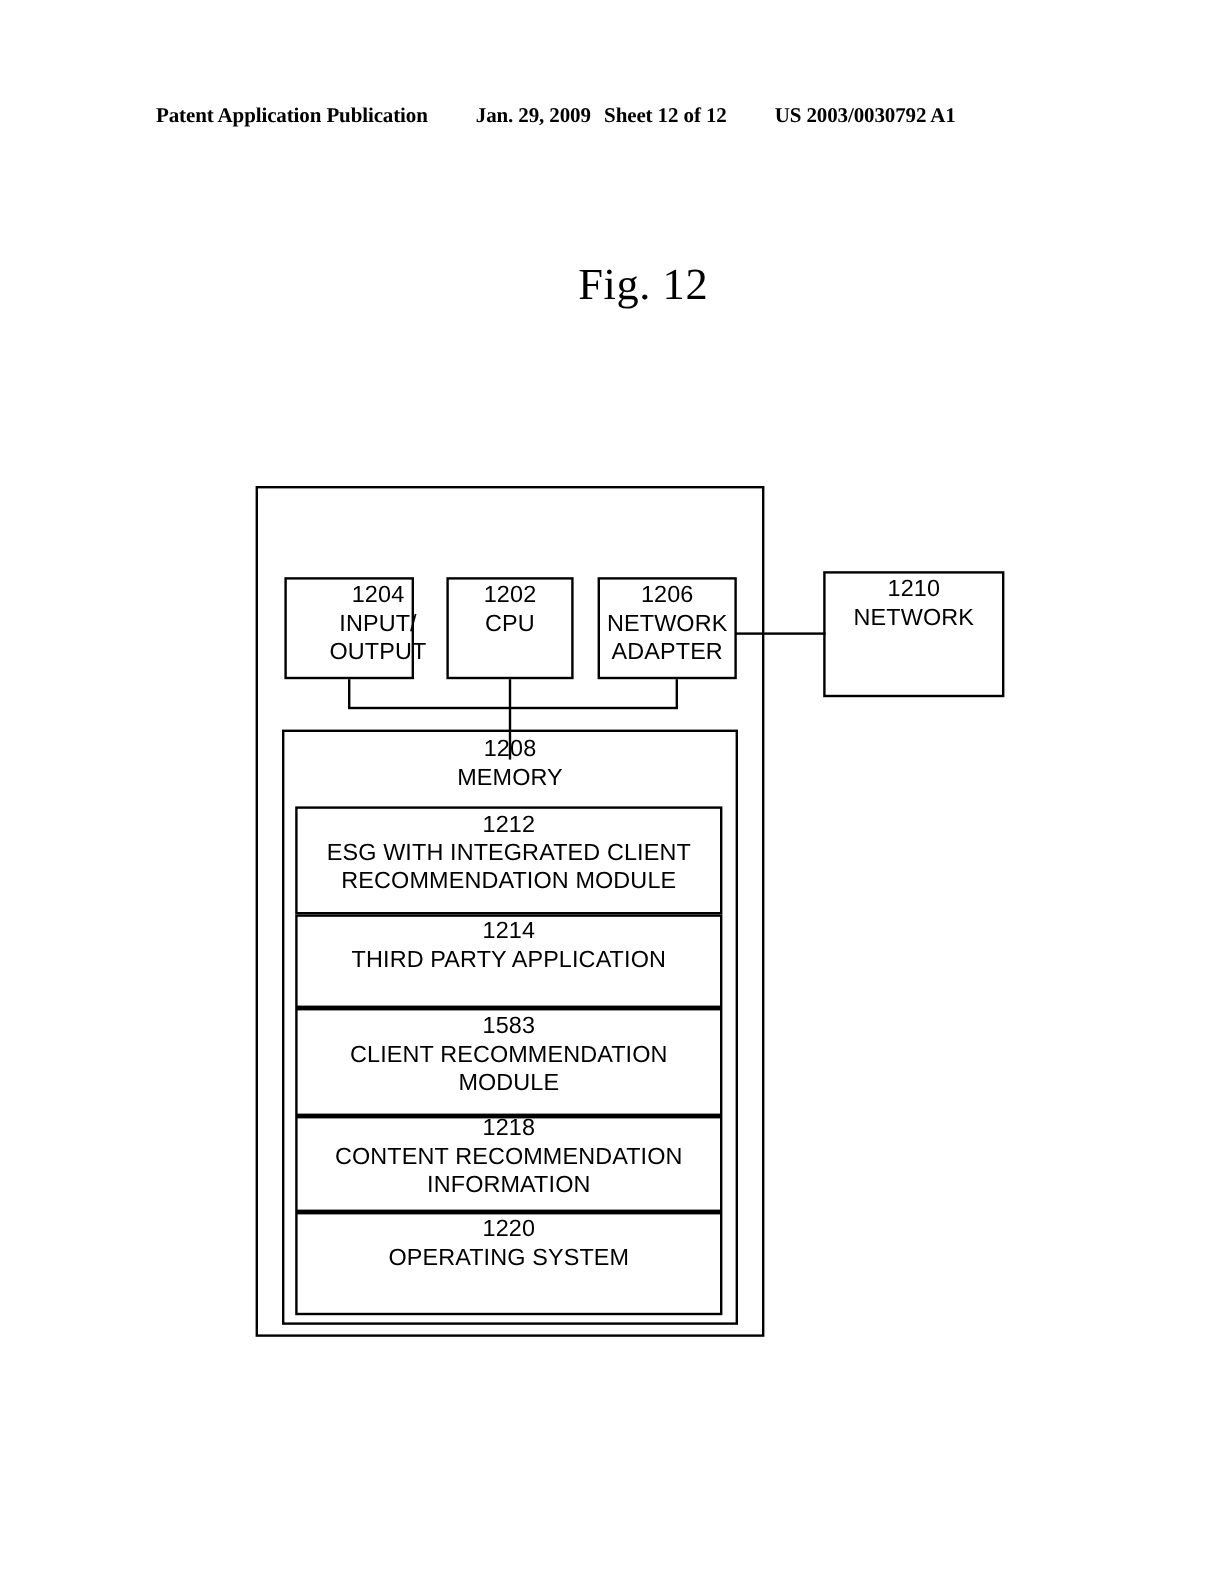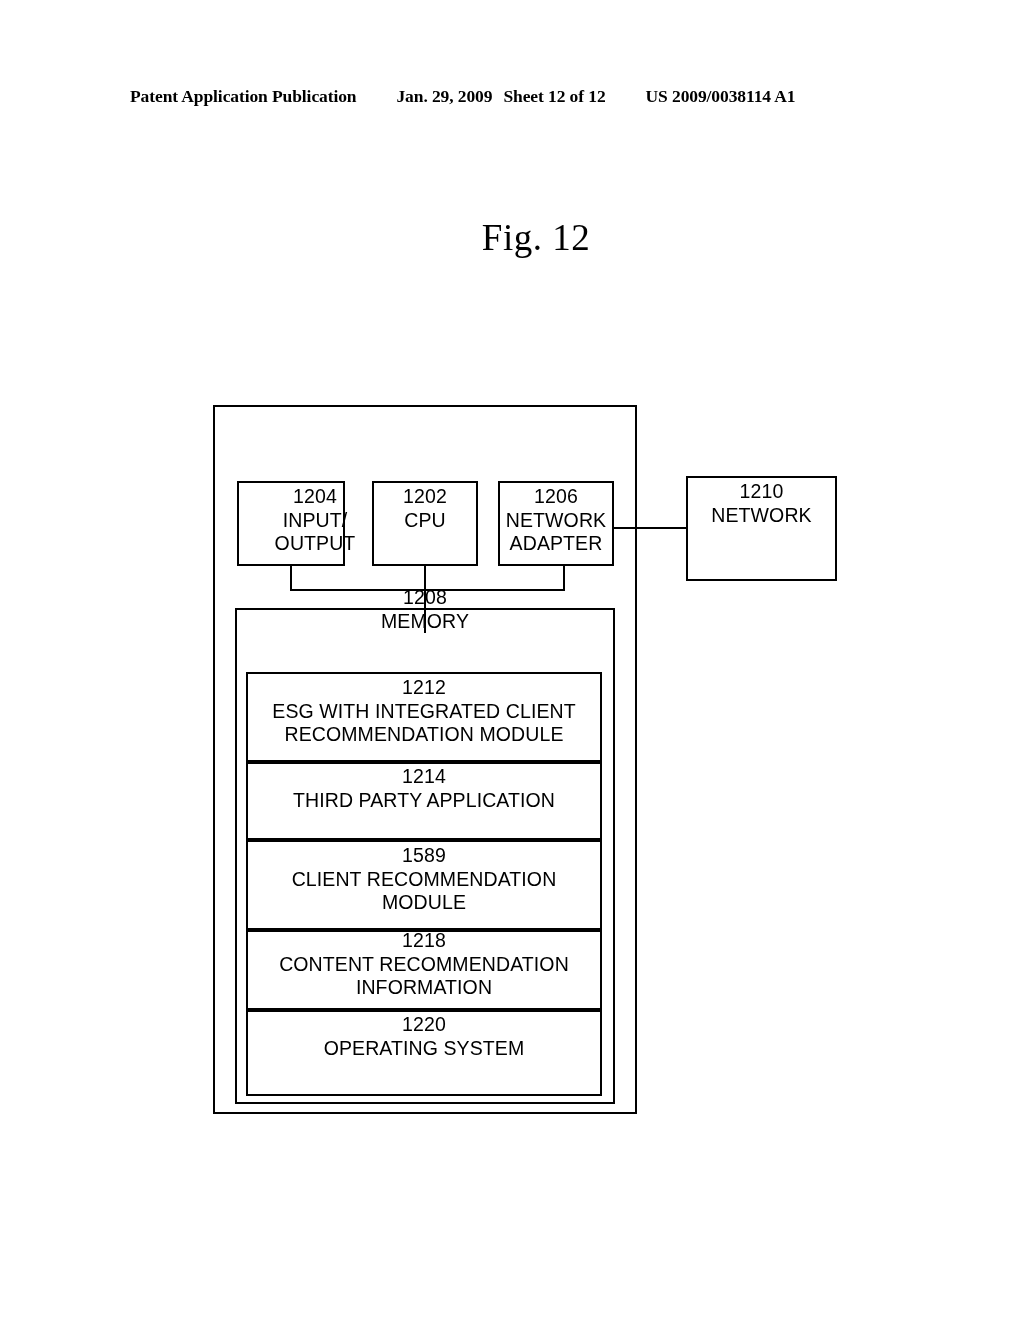--- a/index.html
+++ b/index.html
@@ -96,21 +96,21 @@
 
   #na-box    { left: 498px; top: 481px; width: 116px; height: 85px; }
   #na-label  { left: 498px; top: 485px; width: 116px; }
 
   
   #network-box   { left: 686px; top: 476px; width: 151px; height: 105px; }
   #network-label { left: 686px; top: 480px; width: 151px; }
 
   
   #memory-box   { left: 235px; top: 608px; width: 380px; height: 496px; }
-  #memory-label { left: 235px; top: 586px; width: 380px; }
+  #memory-label { left: 235px; top: 613px; width: 380px; }
 
   
   .mod {
     position: absolute;
     left: 246px;
     width: 356px;
     border: 2px solid #000;
     box-sizing: border-box;
   }
   .mod-label {
@@ -147,21 +147,21 @@
   
   #net-link { left: 613px; top: 527px; width: 75px; }
 </style>
 </head>
 <body>
 
 <div id="patent-header">
   <span class="hdr-pub">Patent Application Publication</span>
   <span class="hdr-date">Jan. 29, 2009</span>
   <span class="hdr-sheet">Sheet 12 of 12</span>
-  <span class="hdr-num">US 2009/0038114 A1</span>
+  <span class="hdr-num">US 2003/0030792 A1</span>
 </div>
 
 <div id="fig-title">Fig. 12</div>
 
 <div id="diagram">
 
   <div class="bx" id="client-device-box"></div>
 
   <div class="bx" id="io-box"></div>
   <div class="lbl" id="io-label">1204
@@ -188,21 +188,21 @@
   <div class="mod" id="mod-1212"></div>
   <div class="lbl mod-label" id="mod-1212-label">1212
 ESG WITH INTEGRATED CLIENT
 RECOMMENDATION MODULE</div>
 
   <div class="mod" id="mod-1214"></div>
   <div class="lbl mod-label" id="mod-1214-label">1214
 THIRD PARTY APPLICATION</div>
 
   <div class="mod" id="mod-1216"></div>
-  <div class="lbl mod-label" id="mod-1216-label">1589
+  <div class="lbl mod-label" id="mod-1216-label">1583
 CLIENT RECOMMENDATION
 MODULE</div>
 
   <div class="mod" id="mod-1218"></div>
   <div class="lbl mod-label" id="mod-1218-label">1218
 CONTENT RECOMMENDATION
 INFORMATION</div>
 
   <div class="mod" id="mod-1220"></div>
   <div class="lbl mod-label" id="mod-1220-label">1220

